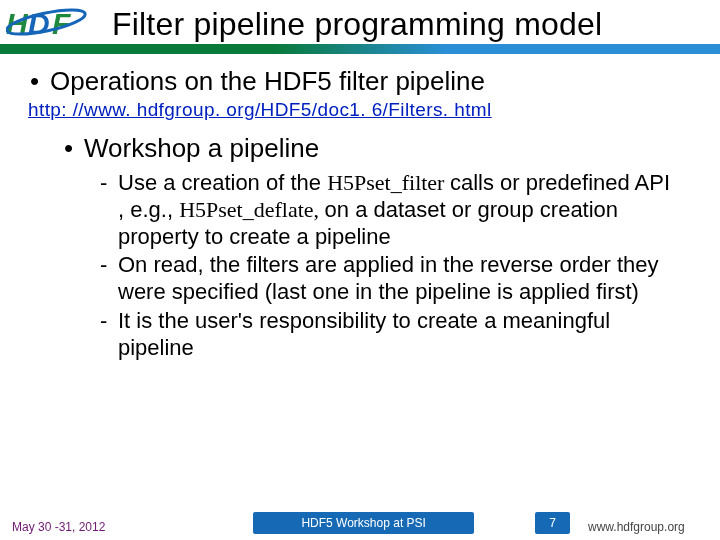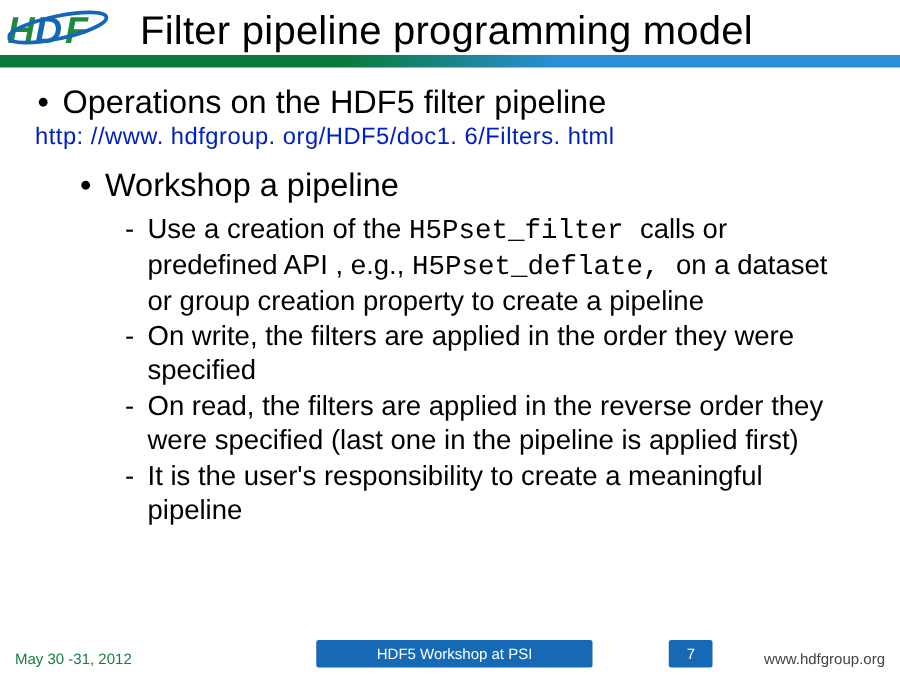--- a/index.html
+++ b/index.html
@@ -5,31 +5,31 @@
 html,body{margin:0;padding:0;width:720px;height:540px;font-family:Arial,Helvetica,sans-serif;background:#fff;color:#000;overflow:hidden}
 .slide{width:720px;height:540px;position:relative;box-sizing:border-box}
 .header{display:flex;align-items:center;padding:4px 10px 0 6px}
 .logo{width:92px;height:40px;position:relative;flex-shrink:0}
 .logo svg{width:100%;height:100%}
 .title{font-size:32px;margin-left:14px;letter-spacing:.2px}
 .divider{height:10px;width:100%;margin-top:0;background:linear-gradient(90deg,#0a7a3a 0%,#0a7a3a 38%,#2a8fd6 62%,#2a8fd6 100%)}
 .content{padding:12px 40px 0 26px}
 .b1{font-size:26px;margin:0 0 2px 0;padding-left:24px;position:relative}
 .b1::before{content:"•";position:absolute;left:4px;top:0}
-.link{font-size:19px;color:#0020c0;margin:0 0 12px 2px;letter-spacing:.4px}
+.link{font-size:19px;color:#0020c0;text-decoration:underline;margin:0 0 12px 2px;letter-spacing:.4px}
 .b2{font-size:26px;margin:0 0 6px 0;padding-left:58px;position:relative}
 .b2::before{content:"•";position:absolute;left:38px;top:0}
 .b3{font-size:22px;margin:0 0 2px 0;padding-left:92px;position:relative;line-height:1.22}
 .b3::before{content:"-";position:absolute;left:74px;top:0}
-.mono{font-family:Liberation Mono, monospace}
+.mono{font-family:Liberation Serif, serif}
 .footer{position:absolute;bottom:6px;left:0;width:100%;box-sizing:border-box;display:flex;align-items:flex-end;padding:0 12px}
-.fdate{font-size:12px;color:#15803d;width:180px}
+.fdate{font-size:12px;color:#701a75;width:180px}
 .fbadge{margin:0 auto;background:#1569b5;color:#ffffff;font-size:12px;padding:4px 48px;border-radius:2px}
 .fpage{background:#1569b5;color:#fff;font-size:12px;padding:4px 14px;border-radius:2px;margin-right:18px}
-.furl{font-size:12px;color:#444;width:120px;text-align:right}
+.furl{font-size:12px;color:#444;width:120px;}
 </style>
 </head>
 <body>
 <div class="slide">
 
 <div class="header">
   <div class="logo">
     <svg viewBox="0 0 92 40">
       <text x="0" y="30" font-family="Arial" font-weight="900" font-style="italic" font-size="30" fill="#1f8a3e">H</text>
       <text x="22" y="30" font-family="Arial" font-weight="900" font-style="italic" font-size="30" fill="#1565b8">D</text>
@@ -41,21 +41,20 @@
 </div>
 <div class="divider"></div>
 
 <div class="content">
   <p class="b1">Operations on the HDF5 filter pipeline</p>
   <p class="link">http: //www. hdfgroup. org/HDF5/doc1. 6/Filters. html</p>
   <p class="b2">Workshop a pipeline</p>
   <p class="b3">
     <span>Use  a creation of the </span><span class="mono">H5Pset_filter </span><span>calls or predefined API , e.g., </span><span class="mono">H5Pset_deflate, </span><span>on a dataset or group creation property  to create a pipeline</span>
   </p>
-  <p class="b3">On write, the filters are applied in the order they were specified</p>
   <p class="b3">On read, the filters are applied in the reverse order they were specified (last one in the pipeline is applied first)</p>
   <p class="b3">It is the user's responsibility to create a meaningful pipeline</p>
 </div>
 
 <div class="footer">
   <div class="fdate">May 30 -31, 2012</div>
   <div class="fbadge">HDF5 Workshop at PSI</div>
   <div class="fpage">7</div>
   <div class="furl">www.hdfgroup.org</div>
 </div>

